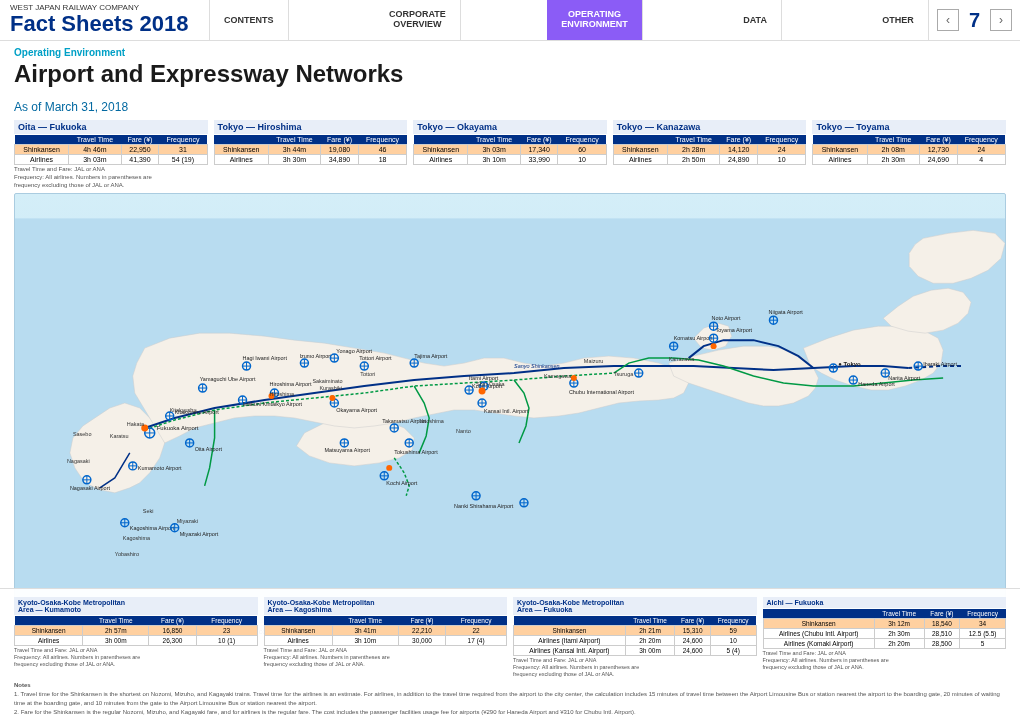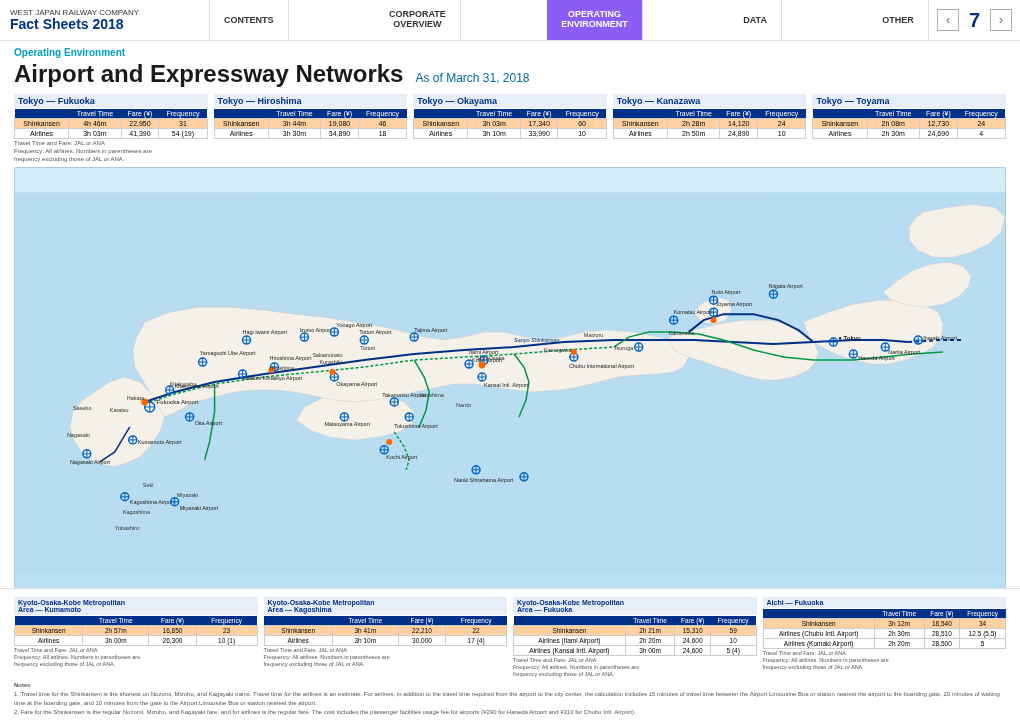--- a/index.html
+++ b/index.html
@@ -20,21 +20,21 @@
       padding: 2px 10px;
       min-width: 210px;
       border-right: 1px solid #ddd;
     }
     .header-brand .company-name {
       font-size: 8px;
       color: #333;
       font-weight: normal;
     }
     .header-brand .title {
-      font-size: 14px;
+      font-size: 22px;
       font-weight: bold;
       color: #003087;
       line-height: 1.1;
     }
     .nav-items {
       display: flex;
       flex: 1;
       align-items: stretch;
       justify-content: space-between;
     }
@@ -96,20 +96,21 @@
     }
 
     .page-title {
       font-size: 24px;
       font-weight: bold;
       color: #1a1a1a;
       margin-bottom: 0px;
       display: flex;
       align-items: baseline;
       gap: 12px;
+      flex-direction: column;
     }
     .page-title .subtitle {
       font-size: 12px;
       font-weight: normal;
       color: #0369a1;
     }
 
     
     .tables-row {
       display: flex;
@@ -337,21 +338,21 @@
   <div class="main-content">
     <div class="section-label">Operating Environment</div>
     <div class="page-title">
       <span>Airport and Expressway Networks</span>
       <span class="subtitle">As of March 31, 2018</span>
     </div>
 
     <div class="tables-row">
 
       <div class="route-table">
-        <h4>Tokyo ― Fukuoka</h4>
+        <h4>Oita ― Fukuoka</h4>
         <table>
           <thead>
             <tr>
               <th></th>
               <th class="col-travel">Travel Time</th>
               <th class="col-fare">Fare (¥)</th>
               <th class="col-freq">Frequency</th>
             </tr>
           </thead>
           <tbody>

